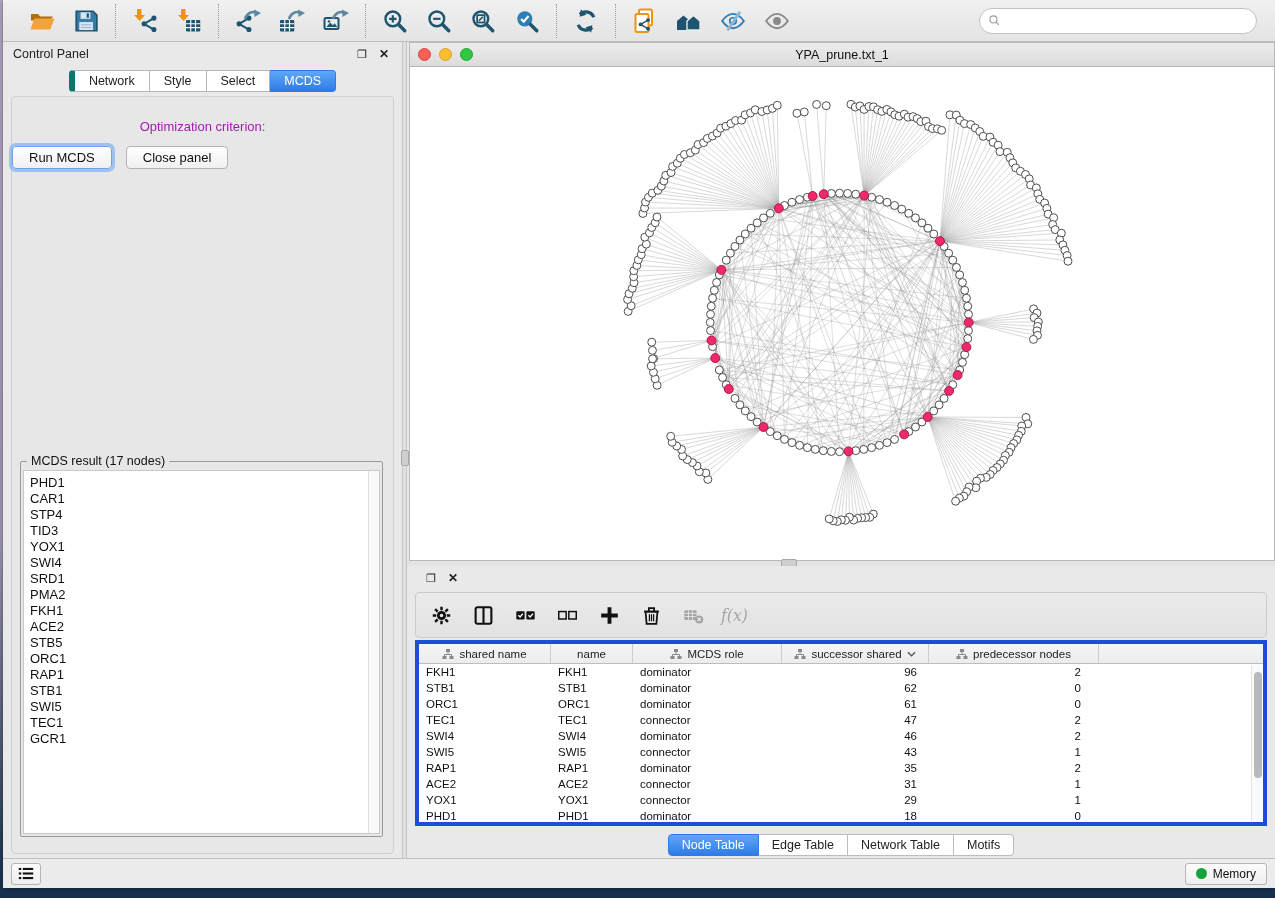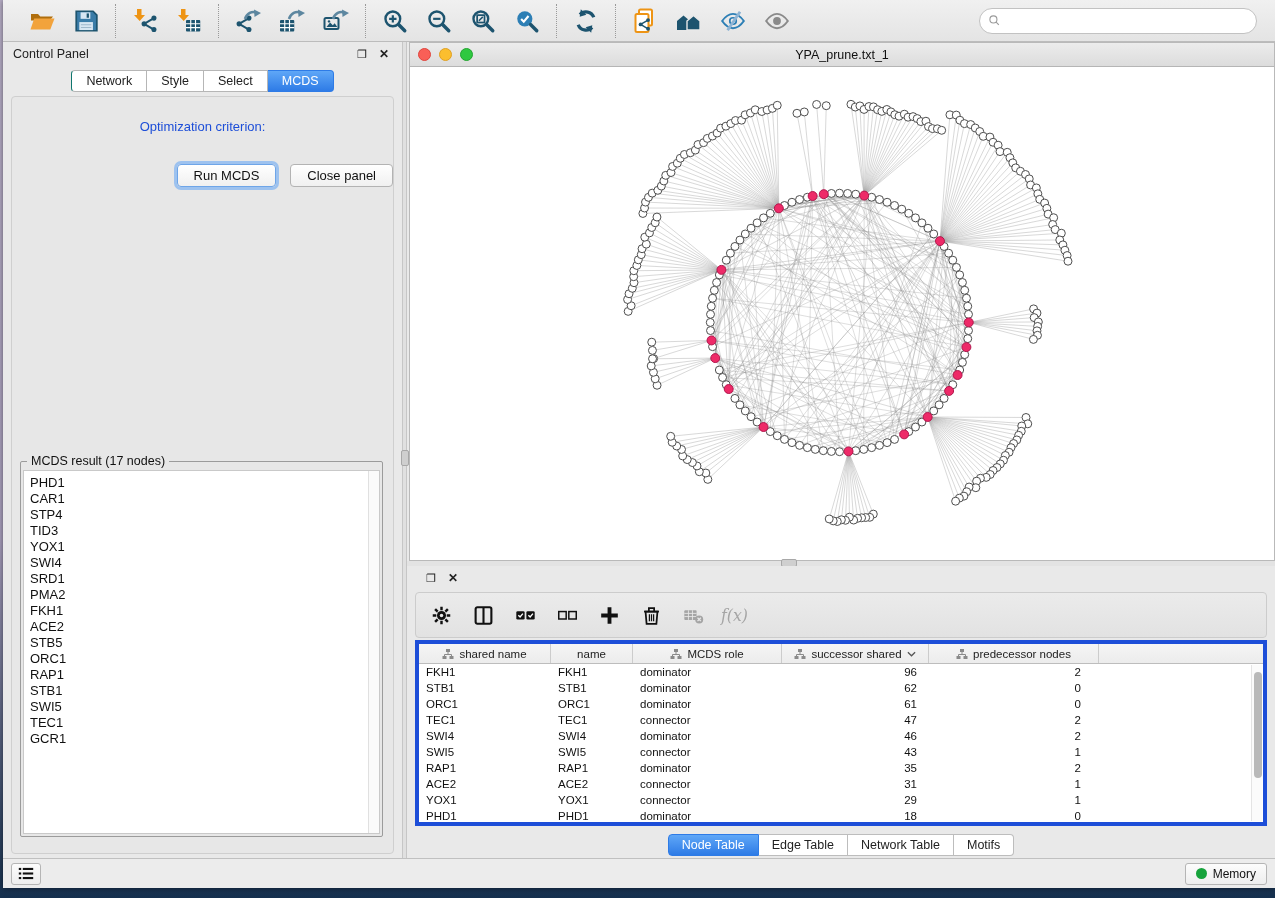--- a/index.html
+++ b/index.html
@@ -26,32 +26,32 @@
   .v-handle { position:absolute; left:-2px; top:408px; width:8px; height:16px; background:#cfcfcf; border:1px solid #a8a8a8; border-radius:2px; }
   .right-col { position:absolute; left:404px; top:0; right:0; bottom:0; }
 
   
   .panel-header { height:24px; display:flex; align-items:center; padding:0 10px; font-size:12.5px; color:#222; }
   .panel-header .ph-title { flex:1; }
   .winbtn { width:16px; height:16px; border:none; background:transparent; font-size:12px; line-height:14px; color:#222; cursor:pointer; padding:0; margin-left:6px; font-weight:bold; }
   .winbtn.float { font-weight:normal; font-size:11px; }
   .cp-tabs { display:flex; justify-content:center; margin-top:4px; }
   .cp-tab { height:22px; padding:0 14px; background:#fff; border:1px solid #b6b6b6; border-left:none; font-size:12.5px; display:flex; align-items:center; cursor:pointer; color:#222; }
-  .cp-tab:first-child { border-left:1px solid #0f766e; border-radius:4px 0 0 4px; }
+  .cp-tab:first-child { border-left:6px solid #0f766e; border-radius:4px 0 0 4px; }
   .cp-tab:last-child { border-radius:0 4px 4px 0; }
   .cp-tab.active { background:linear-gradient(#5fa7f7,#2e7be6); color:#fff; border-color:#2e7be6; }
   .cp-body { position:absolute; left:8px; right:8px; top:54px; bottom:4px; background:#e7e7e7; border:1px solid #cfcfcf; border-radius:4px; }
-  .opt-label { text-align:center; font-size:13px; margin-top:22px; color:#1d4ed8; }
+  .opt-label { text-align:center; font-size:13px; margin-top:22px; color:#a21caf; }
   .selectbox { margin:10px auto 0; width:316px; height:23px; background:#fff; border:1px solid #ababab; border-radius:4px; display:flex; align-items:center; cursor:pointer; }
   .selectbox .sel-text { flex:1; font-size:12.5px; padding:0 8px; white-space:nowrap; color:#111; }
   .stepper { width:19px; height:19px; margin-right:2px; border-radius:3.5px; background:linear-gradient(#6eb1f8,#2d7ae6); display:flex; flex-direction:column; align-items:center; justify-content:center; gap:2px; }
   .stepper i { display:block; width:0; height:0; border-left:4px solid transparent; border-right:4px solid transparent; }
   .stepper .up { border-bottom:4px solid #fff; }
   .stepper .dn { border-top:4px solid #fff; }
-  .btn-row { display:flex; justify-content:flex-end; gap:14px; margin-top:30px; }
+  .btn-row { display:flex; justify-content:flex-start; gap:14px; margin-top:12px; }
   .pushbtn { height:23px; padding:0 16px; font-size:13px; background:linear-gradient(#ffffff,#f0f0f0); border:1px solid #b3b3b3; border-radius:4px; color:#111; cursor:pointer; }
   .pushbtn.focused { box-shadow:0 0 0 3px rgba(116,174,243,.65); border-color:#6ea5e8; }
   .result-group { position:absolute; left:8px; right:10px; top:364px; bottom:16px; border:1px solid #9b9b9b; border-radius:2px; }
   .result-group .legend { position:absolute; top:-8px; left:6px; background:#e7e7e7; padding:0 4px; font-size:12.5px; color:#111; }
   .result-list { position:absolute; inset:8px 2px 2px 2px; background:#fff; border:1px solid #c9c9c9; overflow:hidden; padding:4px 0 0 6px; }
   .result-list .scroll-track { position:absolute; right:0; top:0; bottom:0; width:11px; background:#fafafa; border-left:1px solid #e0e0e0; }
   .mcds-item { font-size:13px; line-height:16px; color:#111; }
 
   
   .net-window { position:absolute; left:2px; top:0; right:0; height:519px; background:#fff; border:1px solid #b9b9b9; }

